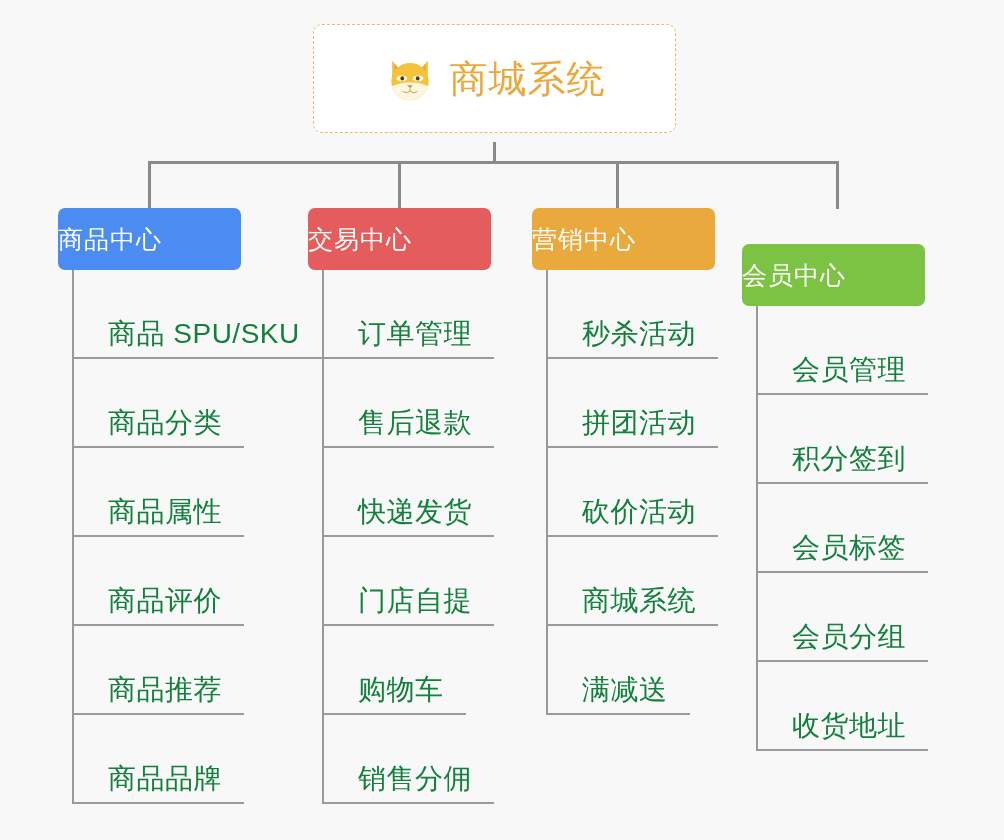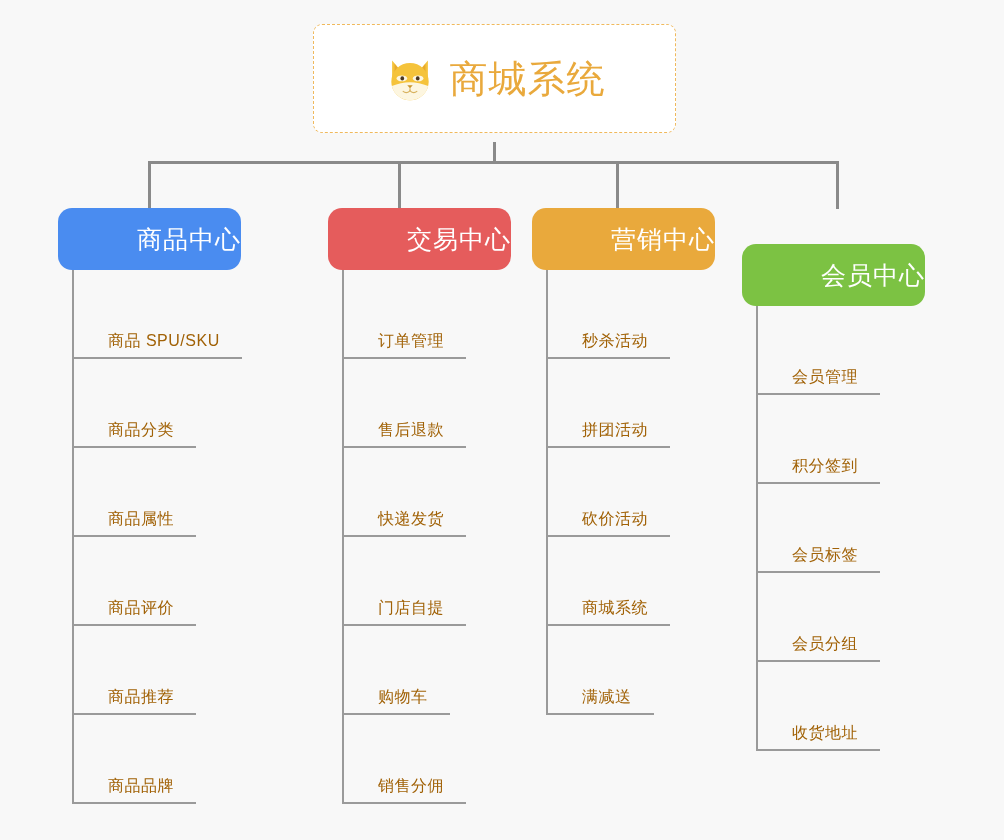--- a/index.html
+++ b/index.html
@@ -78,24 +78,24 @@
   }
 
   
   .column {
     position: absolute;
     top: 208px;
   }
   .cat-box {
     position: relative;
     height: 62px;
-    border-radius: 14px;
+    border-radius: 7px;
     display: flex;
     align-items: center;
-    justify-content: flex-end;
+    justify-content: flex-start;
     z-index: 3;
   }
   .cat-label {
     font-size: 25px;
     color: #ffffff;
     letter-spacing: 1px;
     white-space: nowrap;
     line-height: 1;
   }
 
@@ -112,22 +112,22 @@
     display: flex;
     align-items: flex-end;
   }
   .leaf-inner {
     display: inline-block;
     border-bottom: 2px solid #9a9a9a;
     padding: 0 22px 7px 34px;
     white-space: nowrap;
   }
   .leaf-label {
-    font-size: 16px;
-    color: #a16207;
+    font-size: 28px;
+    color: #15803d;
     line-height: 1.1;
     letter-spacing: 0.5px;
   }
 </style>
 </head>
 <body>
 
 <div id="canvas">
 
   <div class="root-node">
@@ -176,21 +176,21 @@
             <div class="leaf-inner"><span class="leaf-label">商品评价</span></div>
           </div>
           <div class="leaf-item">
             <div class="leaf-inner"><span class="leaf-label">商品推荐</span></div>
           </div>
           <div class="leaf-item">
             <div class="leaf-inner"><span class="leaf-label">商品品牌</span></div>
           </div>
         </div>
       </div>
-      <div class="column" style="left: 328px; width: 183px;">
+      <div class="column" style="left: 308px; width: 183px;">
         <div class="cat-box" style="background: rgb(229, 92, 92); width: 183px;">
           <span class="cat-label">交易中心</span>
         </div>
         <div class="leaf-list">
           <div class="leaf-item">
             <div class="leaf-inner"><span class="leaf-label">订单管理</span></div>
           </div>
           <div class="leaf-item">
             <div class="leaf-inner"><span class="leaf-label">售后退款</span></div>
           </div>

